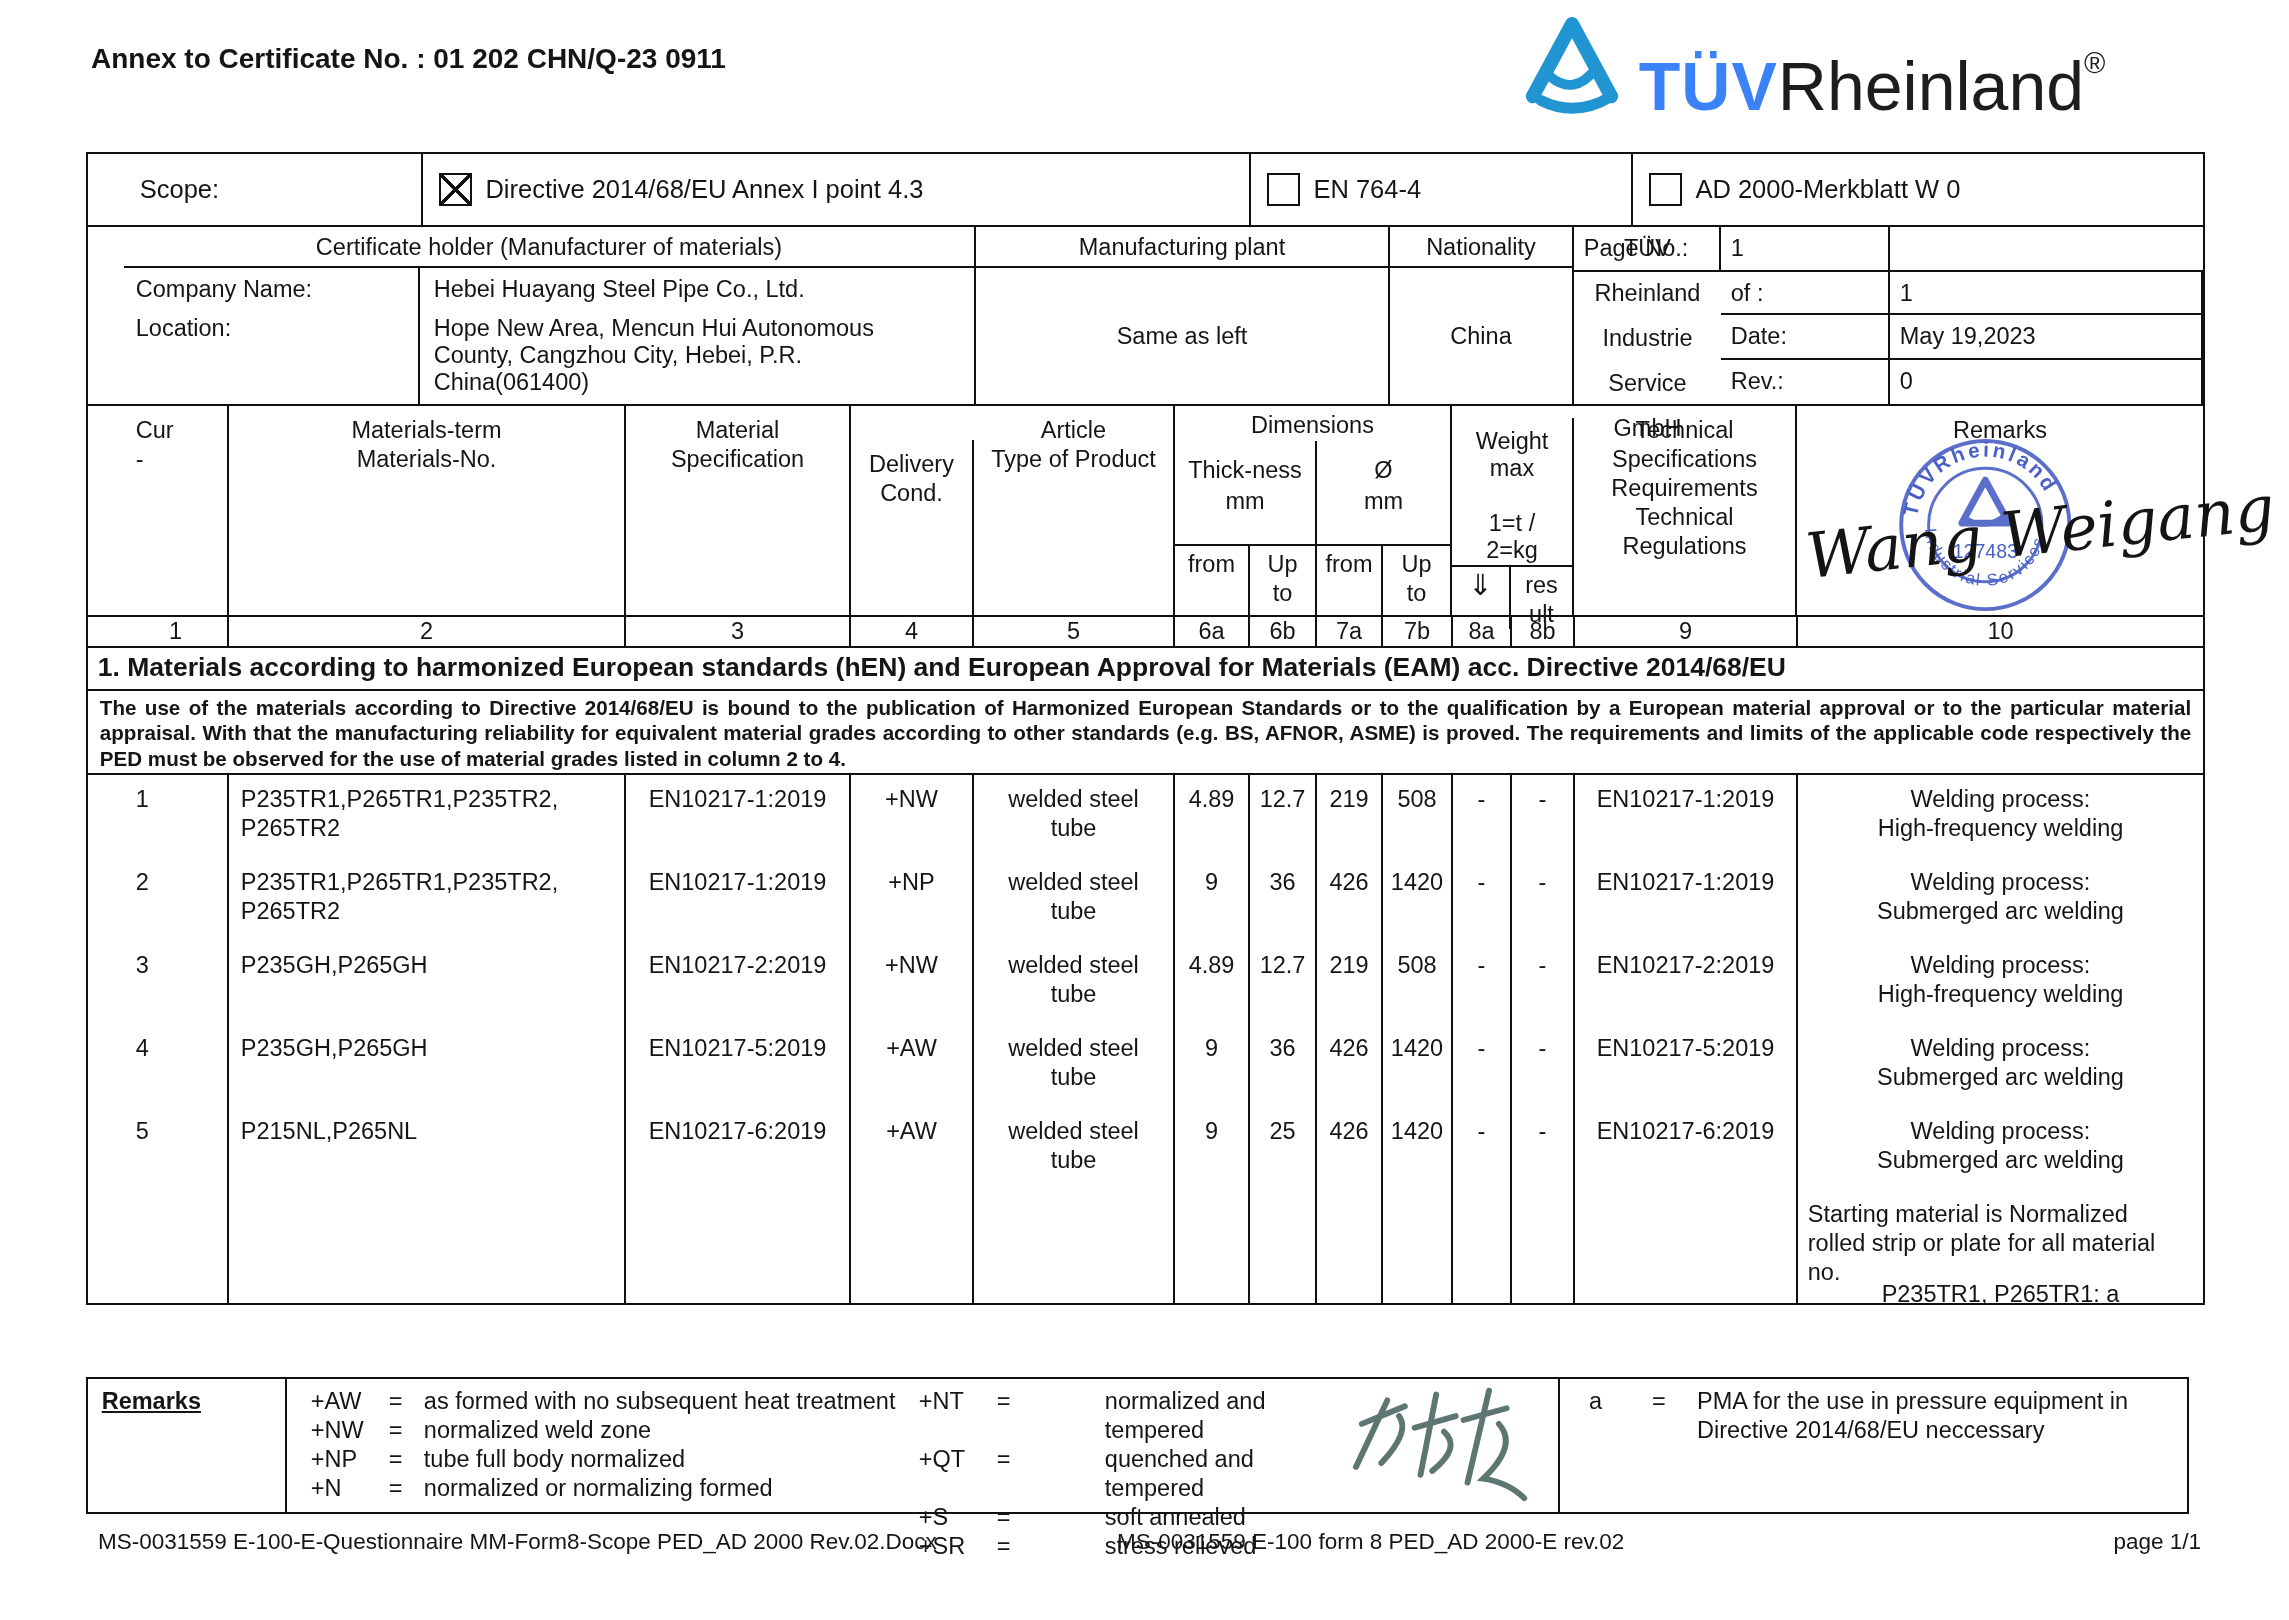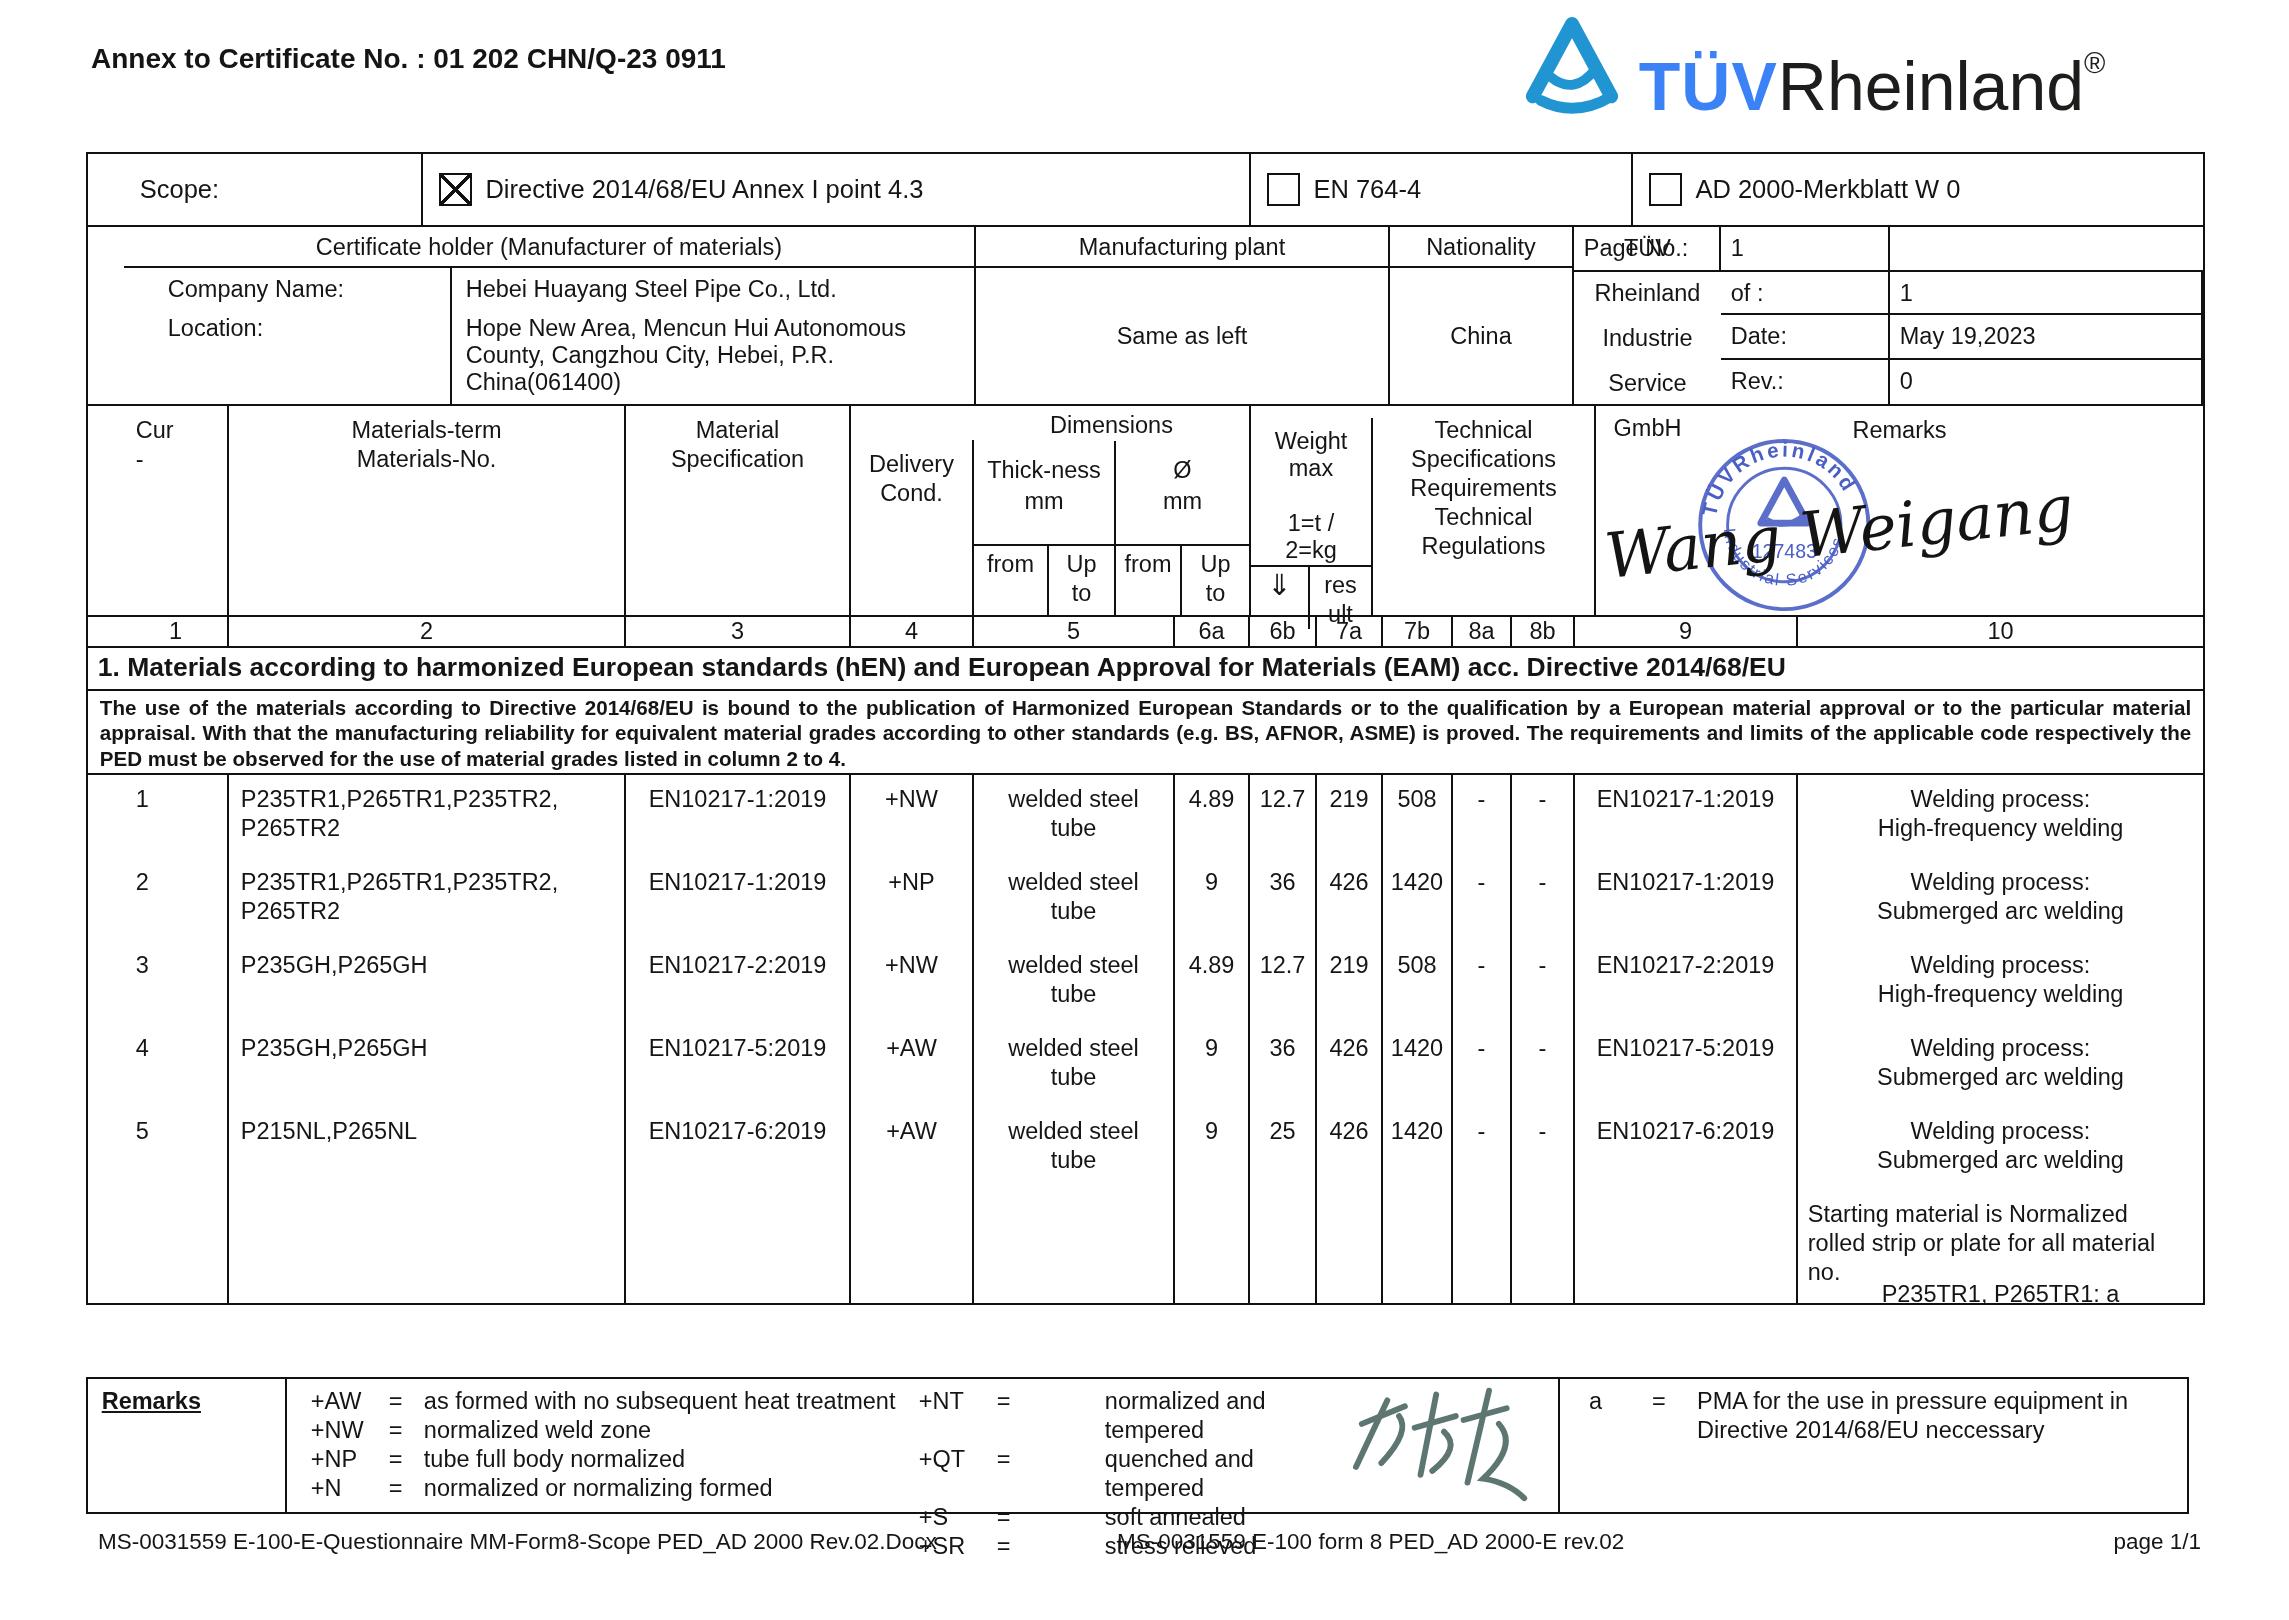--- a/index.html
+++ b/index.html
@@ -33,21 +33,21 @@
   .cb{width:29px;height:29px;border:2px solid #111;display:inline-block;position:relative;flex:0 0 auto;}
   .cb.checked::before{content:'';position:absolute;inset:0;
     background:
       linear-gradient(to top right, transparent 45%, #111 45% 55%, transparent 55%),
       linear-gradient(to top left , transparent 45%, #111 45% 55%, transparent 55%);}
   
   .r-info{height:179px;}
   .i-left{width:852px;display:flex;flex-direction:column;}
   .i-head{height:41px;border-bottom:2px solid #111;text-align:center;line-height:41px;box-sizing:border-box;}
   .i-body{flex:1;display:flex;}
-  .i-labels{width:296px;border-right:2px solid #111;padding:7.8px 0 0 11.8px;box-sizing:border-box;margin-left:32px;}
+  .i-labels{width:296px;border-right:2px solid #111;padding:7.8px 0 0 11.8px;box-sizing:border-box;}
   .i-lab1{margin-bottom:11.8px;}
   .i-values{flex:1;padding:7.8px 0 0 13.7px;}
   .i-val1{margin-bottom:11.8px;}
   .i-plant{width:414px;display:flex;flex-direction:column;}
   .i-nat{width:184px;display:flex;flex-direction:column;}
   .mid-body{flex:1;display:flex;align-items:center;justify-content:center;}
   .i-right{flex:1;display:grid;grid-template-columns:147px 169px 1fr;grid-template-rows:45px 43px 45px 1fr;}
   .ir{box-sizing:border-box;padding:7.8px 0 0 9.8px;}
   .ir-bb{border-bottom:2px solid #111;}
   .ir-br{border-right:2px solid #111;}
@@ -191,20 +191,22 @@
 
   <div class="row r-head">
     <div class="h-cell h-cur br pre">Cur
 -</div>
     <div class="h-cell h-mat br pre">Materials-term
 Materials-No.</div>
     <div class="h-cell h-spec br pre">Material
 Specification</div>
     <div class="h-cell h-del br pre">Delivery
 Cond.</div>
+    <div class="h-cell h-art br pre">Article
+Type of Product</div>
     <div class="h-cell h-dims br">
       <div class="d-title">Dimensions</div>
       <div class="d-sub">
         <div class="d-thick pre">Thick-ness
 mm</div>
         <div class="d-dia pre">Ø
 mm</div>
       </div>
       <div class="d-fromrow">
         <div class="d-fc d-f1 br">from</div>

